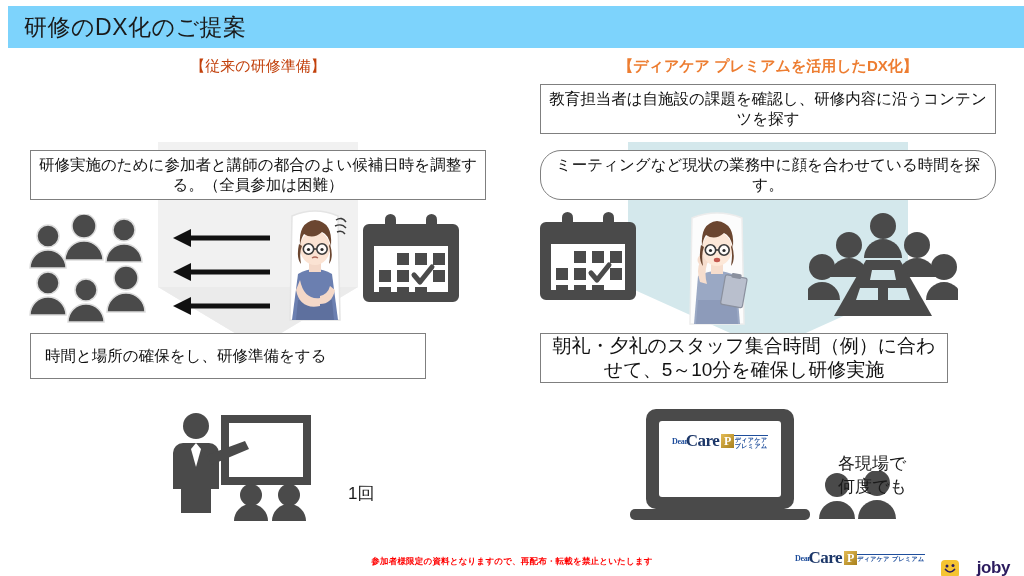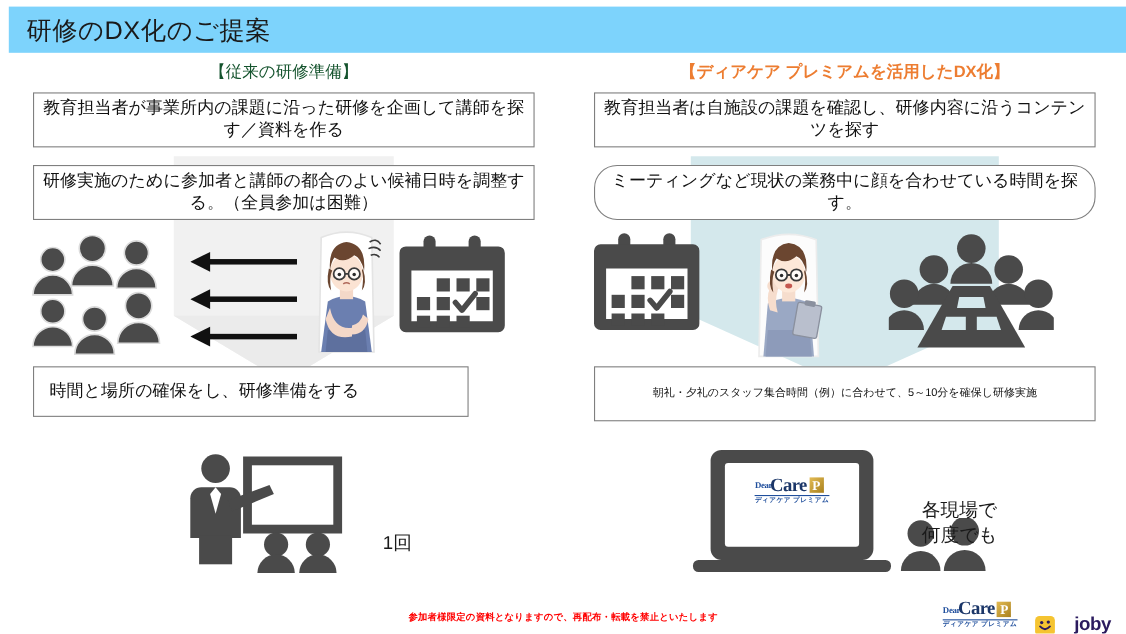--- a/index.html
+++ b/index.html
@@ -21,42 +21,42 @@
     padding-left:16px; font-weight:400; white-space:nowrap;
   }
   
   .col{ position:absolute; top:56px; width:500px; height:470px; }
   .col-left{ left:8px; }
   .col-right{ left:518px; }
   .col-head{
     text-align:center; font-size:15px; font-weight:700; line-height:20px;
     height:22px;
   }
-  .col-head.plain{ color:#14532d; font-weight:400; font-size:15px; }
+  .col-head.plain{ color:#c2410c; font-weight:400; font-size:15px; }
   .col-head.accent{ color:#ed7d31; font-weight:700; font-size:15px; }
   
   .chevron-wrap{
     position:absolute; left:0; top:26px; width:500px; height:340px;
     z-index:0; pointer-events:none;
   }
   .chevron-wrap svg{ display:block; width:100%; height:100%; }
   
   .tbox{
     position:absolute; background:#ffffff; border:1px solid #7f7f7f;
     display:flex; align-items:center; justify-content:center;
     text-align:center; color:#111; z-index:3;
   }
   .tbox span{ display:block; line-height:1.28; padding:0 6px; }
   .box-a{ left:22px; top:28px; width:456px; height:50px; font-size:15.5px; }
   .box-b{ left:22px; top:94px; width:456px; height:50px; font-size:15.5px; }
   .box-c{ left:22px; top:277px; width:396px; height:46px; font-size:15.5px; }
   .box-c span{ text-align:left; width:100%; padding-left:14px; }
   .box-ar{ left:22px; top:28px; width:456px; height:50px; font-size:15.5px; }
   .box-br{ left:22px; top:94px; width:456px; height:50px; font-size:15.5px;border-radius:21px; }
-  .box-cr{ left:22px; top:277px; width:456px; height:50px; font-size:10px;align-items:center; }
+  .box-cr{ left:22px; top:277px; width:408px; height:50px; font-size:19px;align-items:center; }
   
   .illus{
     position:absolute; left:0; top:150px; width:500px; height:125px;
     z-index:2;
   }
   .illus svg{ display:block; }
   .ic{ position:absolute; }
   
   .bottom-row{
     position:absolute; left:0; top:335px; width:500px; height:150px; z-index:2;
@@ -69,21 +69,21 @@
   
   .footer-note{
     position:absolute; left:0; top:556px; width:1024px; text-align:center;
     font-size:8.5px; color:#ff0000; font-weight:700; letter-spacing:.2px;
   }
   .footer-logos{
     position:absolute; right:14px; top:544px; height:28px;
     display:flex; align-items:center; gap:16px;
   }
   
-  .dcp{ display:flex; flex-direction:column; align-items:flex-start; line-height:1; }
+  .dcp{ display:flex; flex-direction:row; align-items:center; line-height:1; }
   .dcp-row{ display:flex; align-items:flex-end; }
   .dcp-dear{
     font-family:"Liberation Serif","DejaVu Serif",serif; font-weight:700;
     color:#1f4e9c; font-size:8px; margin-right:-2px; margin-bottom:3px;
     letter-spacing:-.3px;
   }
   .dcp-care{
     font-family:"Liberation Serif","DejaVu Serif",serif; font-weight:700;
     color:#1b3668; font-size:17px; letter-spacing:-.5px; line-height:.95;
   }
@@ -122,23 +122,20 @@
 
   <div class="col-head plain">【従来の研修準備】</div>
 
   <div class="chevron-wrap">
     <svg viewBox="0 0 500 340" preserveAspectRatio="none" aria-hidden="true">
       <polygon points="150,60 350,60 350,205 250,265 150,205" fill="#f1f1f1"></polygon>
       <polygon points="150,205 350,205 250,265" fill="#ebebeb"></polygon>
     </svg>
   </div>
 
-  <div class="tbox box-a">
-    <span>教育担当者が事業所内の課題に沿った研修を企画して講師を探す／資料を作る</span>
-  </div>
   <div class="tbox box-b">
     <span>研修実施のために参加者と講師の都合のよい候補日時を調整する。（全員参加は困難）</span>
   </div>
   <div class="tbox box-c">
     <span>時間と場所の確保をし、研修準備をする</span>
   </div>
 
   <div class="illus">
 
     <div class="ic" style="left:18px; top:8px;">

